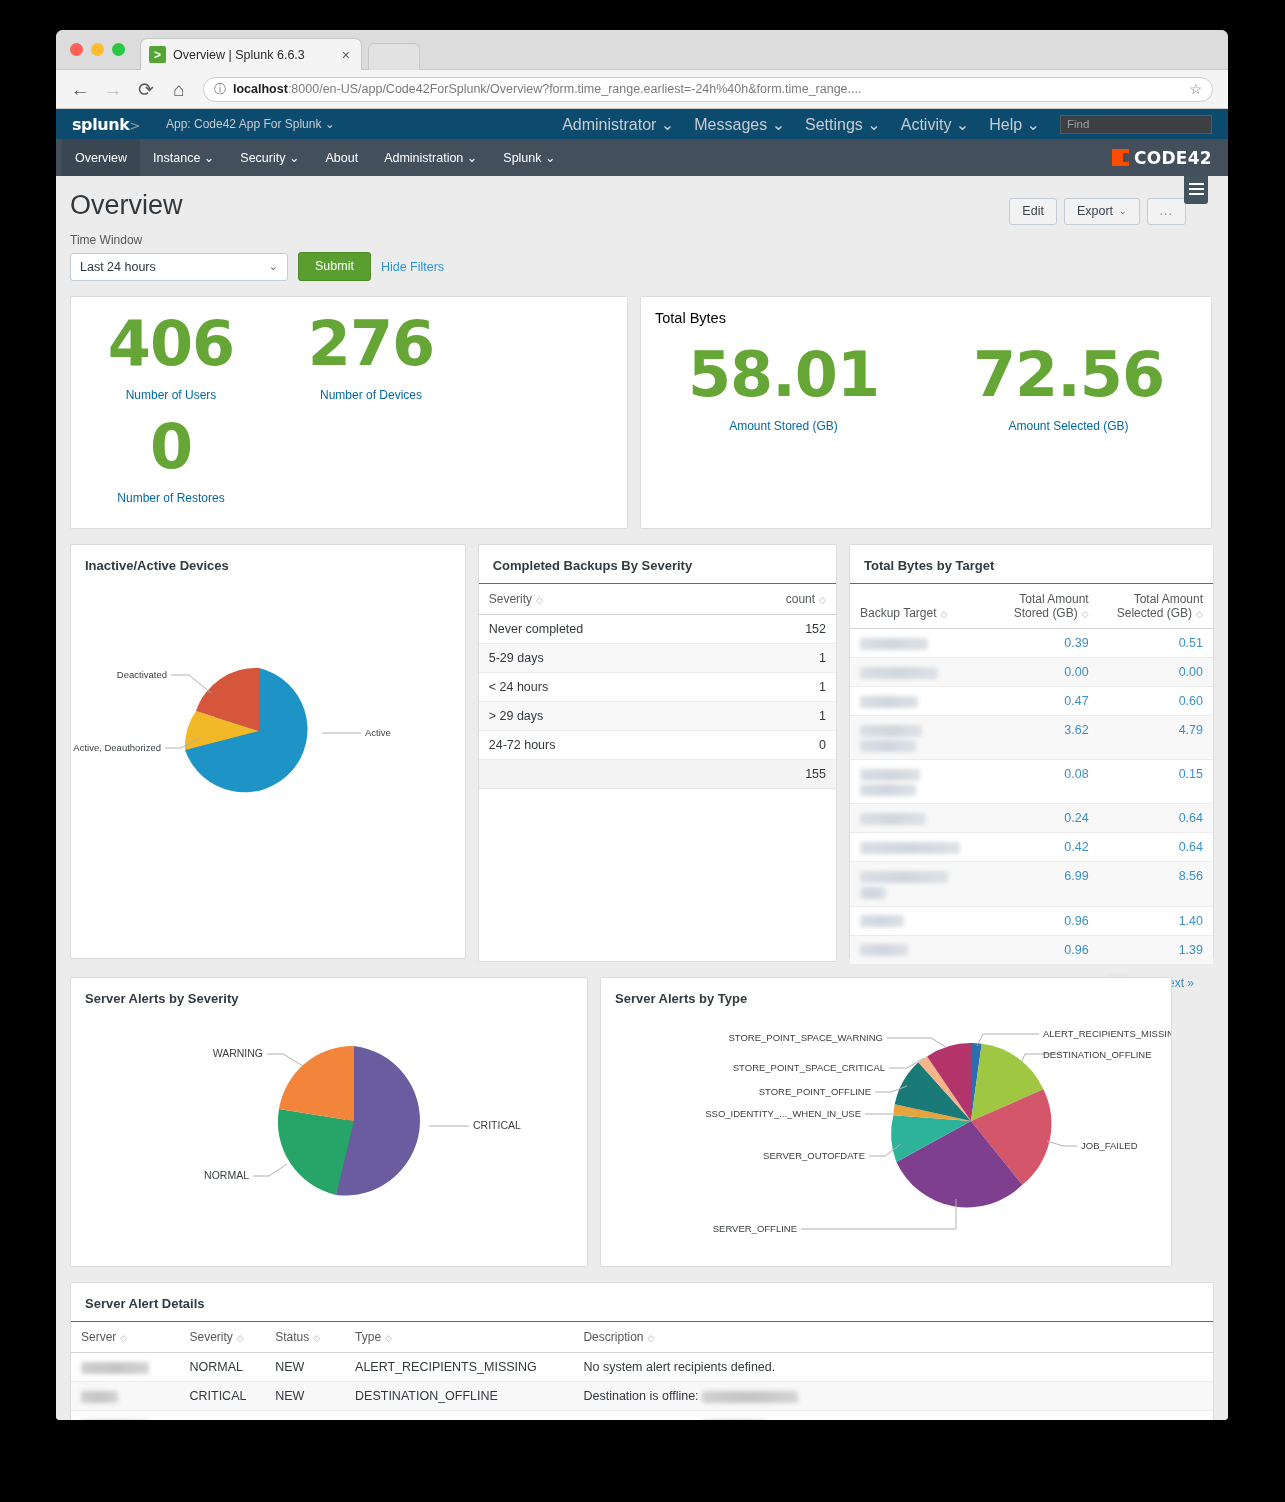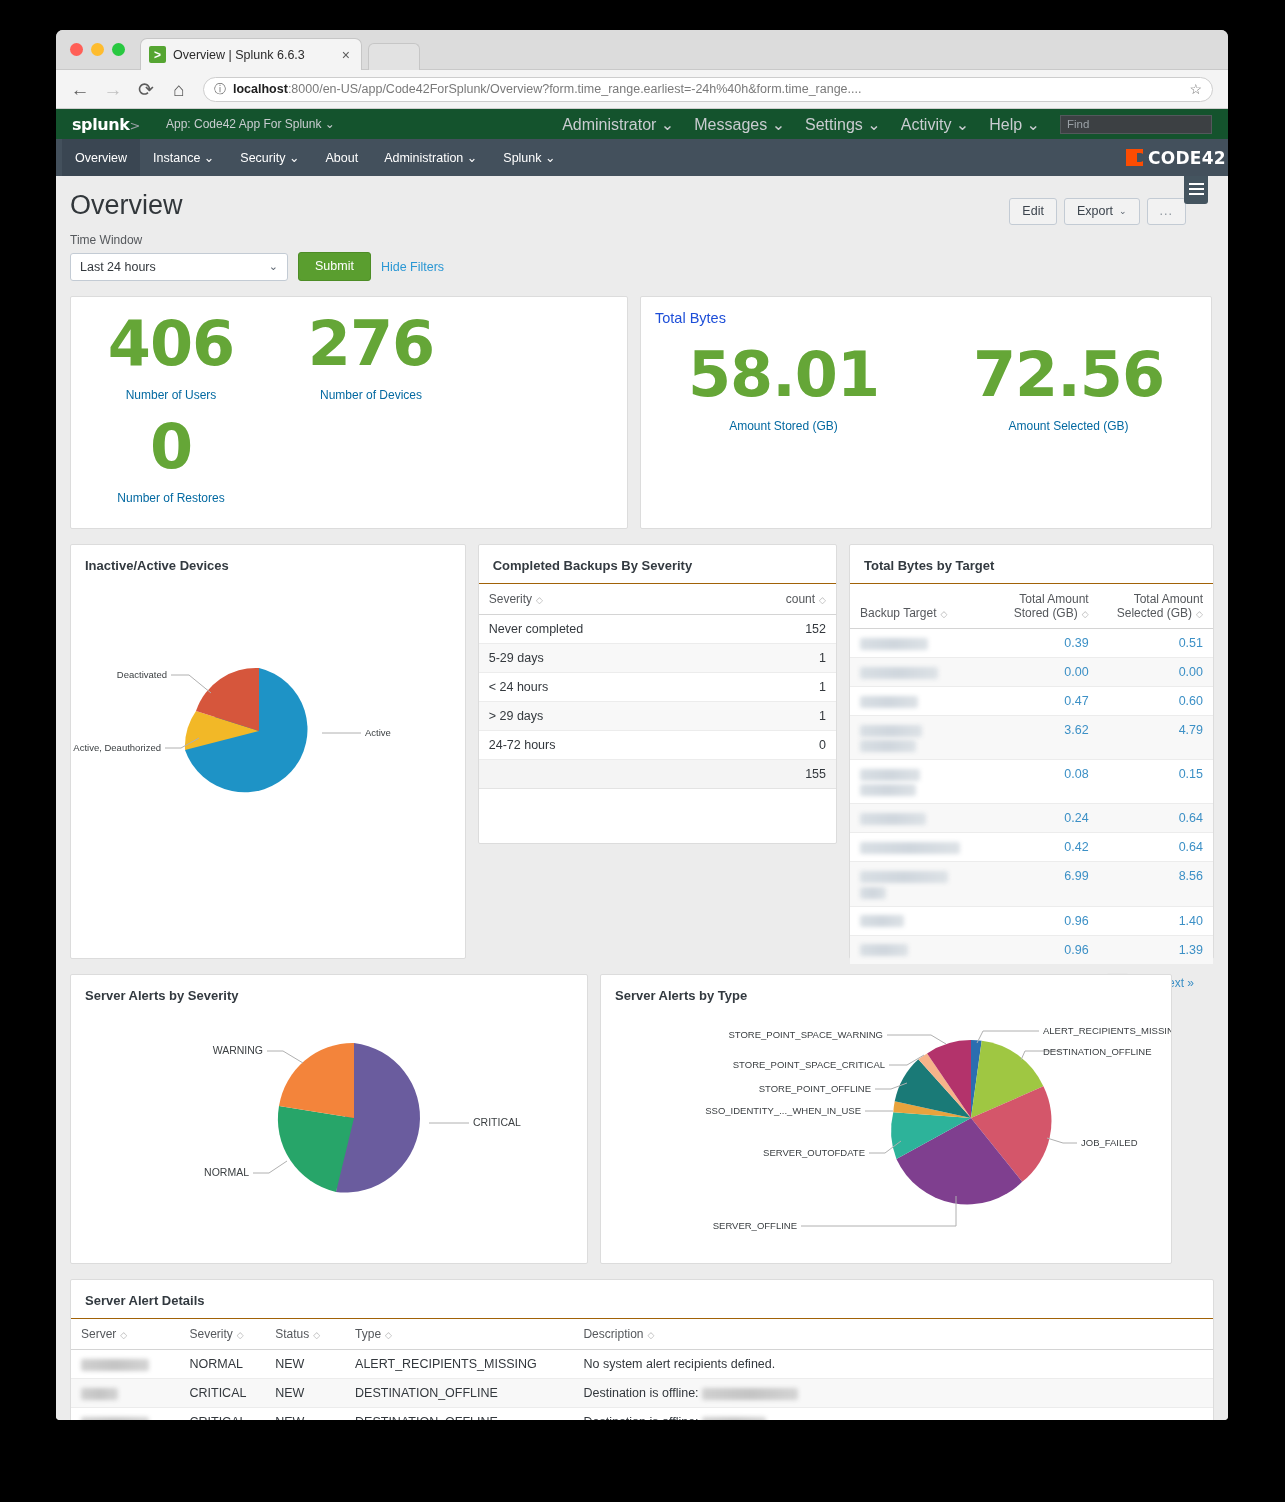--- a/index.html
+++ b/index.html
@@ -58,21 +58,21 @@
     padding:0 10px; gap:7px; margin-left:2px; margin-right:2px;
   }
   .omni-info { font-size:12px; color:#6d6d6d; }
   .omni-url { font-size:12.5px; color:#7a7a7a; white-space:nowrap;
     overflow:hidden; flex:1; }
   .omni-url b { color:#202020; font-weight:bold; }
   .omni-star { font-size:14px; color:#6d6d6d; }
 
   
   .splunk-bar {
-    height:30px; background:#14532d; display:flex; align-items:center;
+    height:30px; background:#0c4a6e; display:flex; align-items:center;
     padding:0 16px; gap:0;
   }
   .splunk-logo {
     color:#fff; font-size:16px; font-weight:bold; letter-spacing:-.4px;
     font-family:"DejaVu Sans", sans-serif;
   }
   .splunk-logo span { color:#9aa0a6; font-weight:normal; font-size:13px; }
   .app-name { color:#c9ccd0; font-size:12px; margin-left:26px; }
   .sp-right { margin-left:auto; display:flex; align-items:center; gap:20px; }
   .sp-right a { color:#c9ccd0; font-size:16px; text-decoration:none; }
@@ -87,21 +87,21 @@
     padding:0 0 0 0; position:relative;
   }
   .app-nav { display:flex; align-items:stretch; padding-left:6px; }
   .app-nav > div {
     color:#fff; font-size:12.5px; display:flex; align-items:center;
     padding:0 13px; white-space:nowrap;
   }
   .app-nav > div.active { background:#3a4652; }
   .code42 {
     margin-left:auto; display:flex; align-items:center; gap:5px;
-    padding-right:2px;
+    padding-right:16px;
   }
   .c42-mark { width:17px;height:17px;background:#fc4c02;position:relative; }
   .c42-mark::after{
     content:""; position:absolute; right:-1px; top:4px; width:7px; height:9px;
     background:#43505c; border-radius:0 4px 4px 0;
   }
   .c42-text { color:#fff; font-size:17px; font-weight:bold; letter-spacing:.3px;
     font-family:"DejaVu Sans", sans-serif; }
 
   
@@ -144,21 +144,21 @@
   
   .row { display:flex; gap:12px; margin-top:15px; }
   .panel {
     background:#fff; border:1px solid #dcdcdc; border-radius:2px;
     position:relative;
   }
   .panel-title {
     font-size:13px; font-weight:bold; color:#333a40;
     padding:13px 14px 10px 14px;
   }
-  .panel-title.plain { font-weight:normal; font-size:14.5px; color:#1d4ed8; }
+  .panel-title.plain { font-weight:normal; font-size:14.5px; color:#000000; }
 
   
   .sv-wrap { display:flex; }
   .sv { text-align:center; padding:8px 0 6px 0; }
   .sv-num { font-size:62px; line-height:1; color:#65a637; font-weight:bold;
     font-family:"DejaVu Sans", sans-serif; letter-spacing:-1px; }
   .sv-lbl { font-size:12px; color:#0369a1; margin-top:13px; }
 
   
   table { width:100%; border-collapse:collapse; }
@@ -352,21 +352,21 @@
           <text class="pielabel" x="294" y="153">Active</text>
 
           <polyline class="leader" points="140,110 118,92 100,92"></polyline>
           <text class="pielabel" x="96" y="95" text-anchor="end">Deactivated</text>
 
           <polyline class="leader" points="128,155 110,165 94,165"></polyline>
           <text class="pielabel" x="90" y="168" text-anchor="end">Active, Deauthorized</text>
         </svg>
       </div>
 
-      <div class="panel" style="width:374px;height:300px">
+      <div class="panel" style="width:374px;height:418px">
         <div class="panel-title">Completed Backups By Severity</div>
         <table>
           <thead>
               <tr>
             <th><span>Severity</span><span class="sorticon">◇</span></th>
             <th class="num"><span>count</span><span class="sorticon">◇</span></th>
           </tr>
             </thead>
           <tbody>
             <tr>

